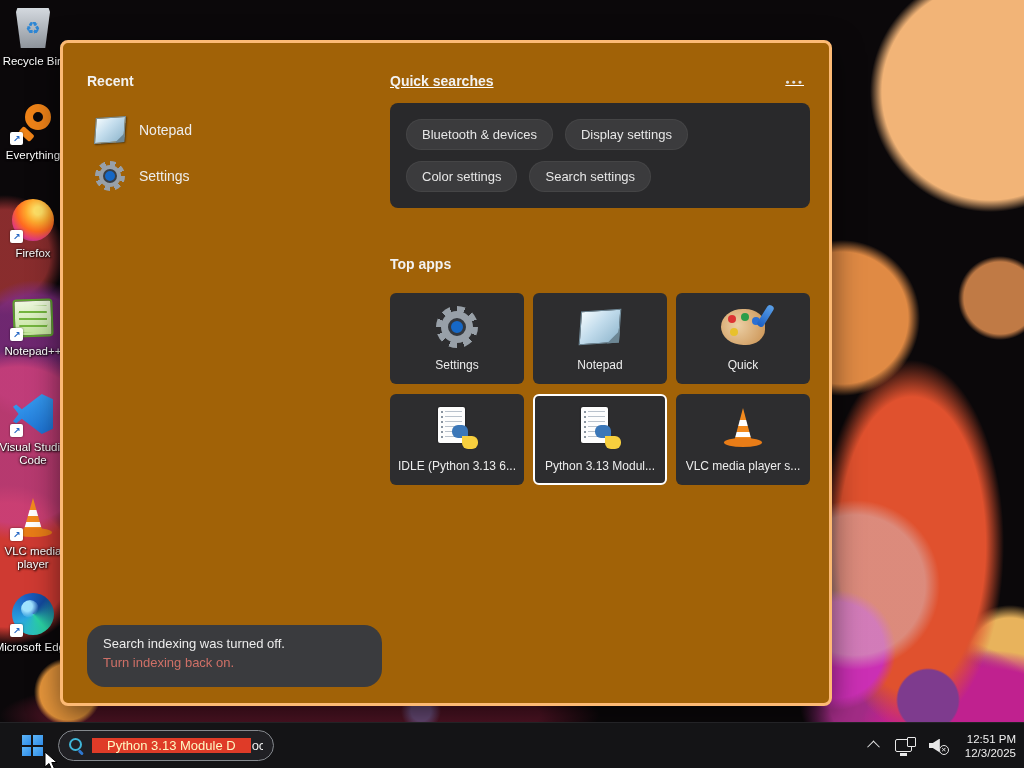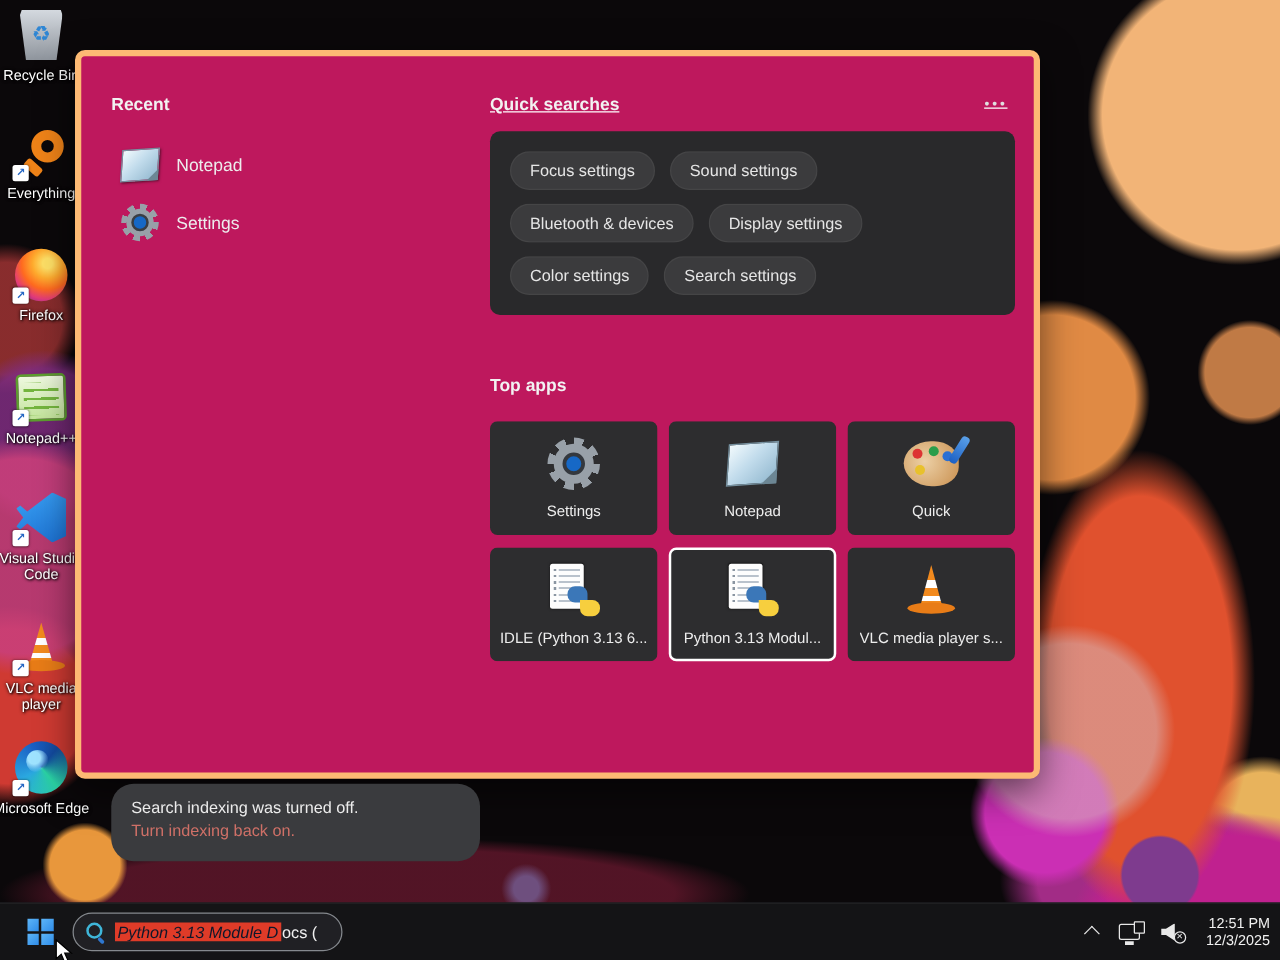--- a/index.html
+++ b/index.html
@@ -59,22 +59,22 @@
   .ic-cone .cone { position:absolute; left:4px; top:1px; width:34px; height:36px;
     clip-path:polygon(50% 0,80% 100%,20% 100%);
     background:linear-gradient(180deg,#f28a1e 0 34%,#fff 34% 50%,#f28a1e 50% 68%,#fff 68% 80%,#f28a1e 80% 100%); }
   .ic-cone .base { position:absolute; left:2px; bottom:2px; width:38px; height:9px; background:#e87c17; border-radius:50%; }
   .ic-edge { width:42px; height:42px; border-radius:50%;
     background:conic-gradient(from 140deg, #2bd4a4, #2aa7e0 28%, #1b5fc4 55%, #134a9e 72%, #2bd4a4 100%); }
   .ic-edge::after { content:""; display:block; width:18px; height:18px; margin:7px 0 0 9px; border-radius:50%;
     background:radial-gradient(circle at 35% 35%, #9fe3ff 0 30%, rgba(27,95,196,0) 70%); }
 
   
-  .panel { position:absolute; left:60px; top:40px; width:772px; height:583px; background:#be185d;
-    border:5px solid #fdba74; border-radius:8px; z-index:5; box-shadow:0 10px 30px rgba(0,0,0,.55); }
+  .panel { position:absolute; left:60px; top:40px; width:772px; height:666px; background:#a16207;
+    border:3px solid #fdba74; border-radius:8px; z-index:5; box-shadow:0 10px 30px rgba(0,0,0,.55); }
   .section-title { font-size:14px; font-weight:bold; color:#f2f2f2; }
 
   .recent-col { position:absolute; left:24px; top:30px; width:290px; }
   .recent-list { margin-top:18px; }
   .recent-item { display:flex; align-items:center; height:46px; gap:14px; padding-left:8px; border-radius:4px; cursor:pointer; }
   .recent-label { font-size:14px; color:#ededed; }
 
   .ic-notepad { position:relative; width:30px; height:26px; background:linear-gradient(135deg,#f2fafd 0%,#c2dcEC 45%,#8fb6cd 100%);
     border:1px solid #75909f; transform:skewX(-8deg) rotate(-4deg); box-shadow:1px 1px 2px rgba(0,0,0,.5); }
   .ic-notepad::after { content:""; position:absolute; right:-1px; bottom:-1px; width:0; height:0;
@@ -145,21 +145,21 @@
   .win-logo i { background:linear-gradient(135deg,#5db5f7,#2f8ce8); }
 
   .tb-search { margin-left:11px; width:216px; height:31px; background:#202024; border:1px solid #85898e;
     border-radius:16px; display:flex; align-items:center; padding:0 10px; cursor:text; }
   .glyph-search { position:relative; width:15px; height:15px; flex:0 0 auto; margin-right:8px; }
   .glyph-search::before { content:""; position:absolute; left:0; top:0; width:9px; height:9px;
     border:2.5px solid #3fb6d9; border-radius:50%; }
   .glyph-search::after { content:""; position:absolute; right:0px; bottom:0px; width:6px; height:2.5px;
     background:#2e77d0; transform:rotate(45deg); border-radius:2px; }
   .tb-search-text { font-size:13px; white-space:nowrap; overflow:hidden; }
-  .hl { background:#df3b28; color:#0f172a; padding:2px 2px 3px;font-style:italic; }
+  .hl { background:#df3b28; color:#fef9c3; padding:2px 15px 3px; }
   .rest { color:#f0f0f0; padding-left:1px; }
 
   .tray { margin-left:auto; display:flex; align-items:center; gap:7px; padding-right:4px; }
   .tray-btn { height:32px; display:flex; align-items:center; justify-content:center; padding:0 5px;
     border-radius:4px; cursor:pointer; }
   .glyph-chevron-up { width:9px; height:9px; border-left:1.8px solid #e8e8e8; border-top:1.8px solid #e8e8e8;
     transform:rotate(45deg) translate(1px,1px); }
   .glyph-network { position:relative; width:17px; height:13px; border:1.6px solid #e8e8e8; border-radius:2px; }
   .glyph-network::before { content:""; position:absolute; left:4px; bottom:-4.6px; width:7px; height:3px; background:#e8e8e8; }
   .glyph-network::after { content:""; position:absolute; right:-5px; top:-3px; width:7px; height:8px;
@@ -261,24 +261,20 @@
   </div>
 
   <div class="right-col">
     <div class="quick-header">
       <div class="section-title">Quick searches</div>
       <div class="more-dots" style="font-size:7px;">●●●</div>
     </div>
 
     <div class="quick-card">
       <div class="chip-row">
-        <div class="chip">Focus settings</div>
-        <div class="chip">Sound settings</div>
-      </div>
-      <div class="chip-row">
         <div class="chip">Bluetooth &amp; devices</div>
         <div class="chip">Display settings</div>
       </div>
       <div class="chip-row">
         <div class="chip">Color settings</div>
         <div class="chip">Search settings</div>
       </div>
     </div>
 
     <div class="section-title topapps-title">Top apps</div>

